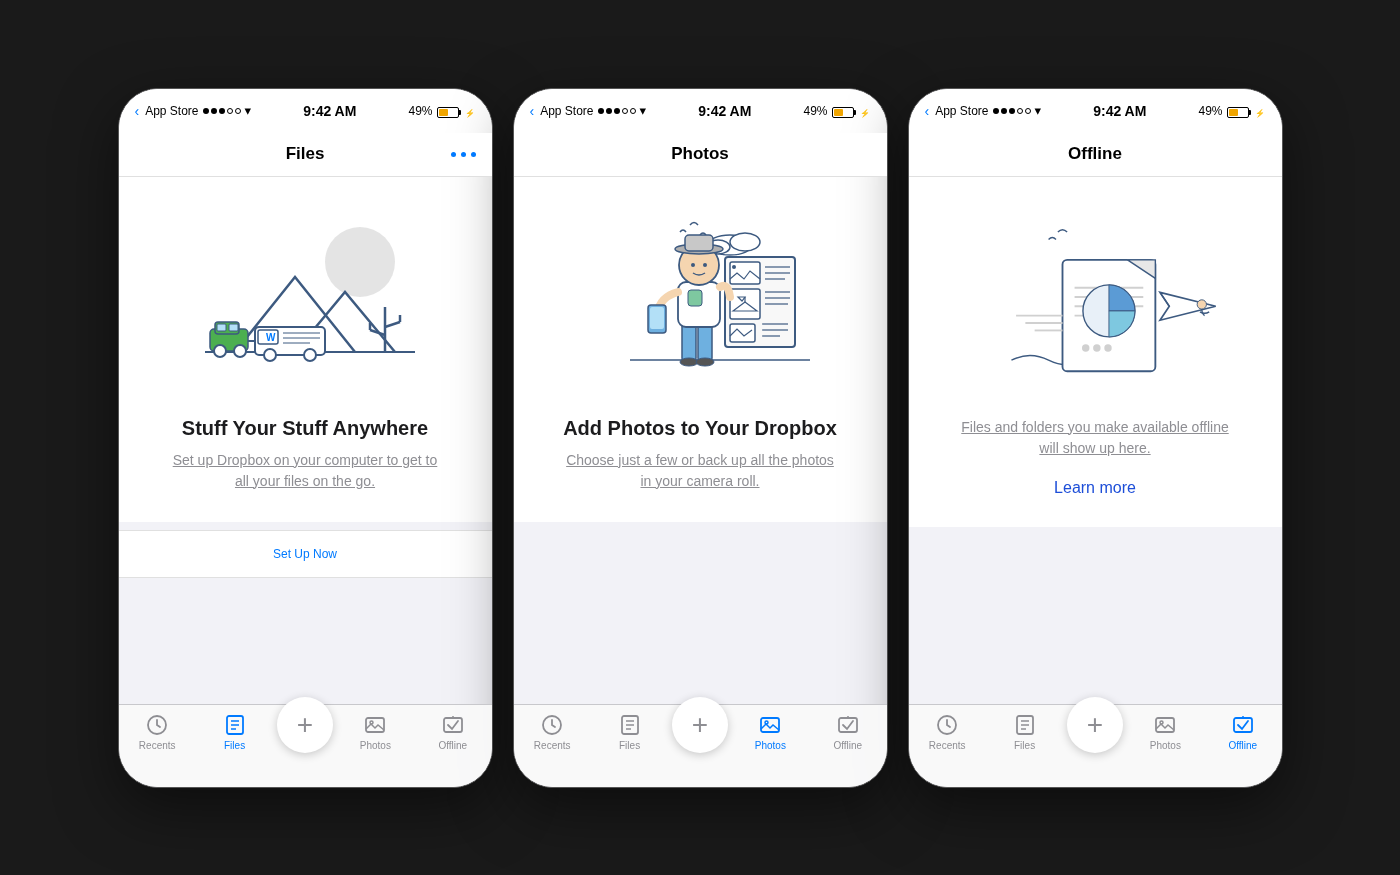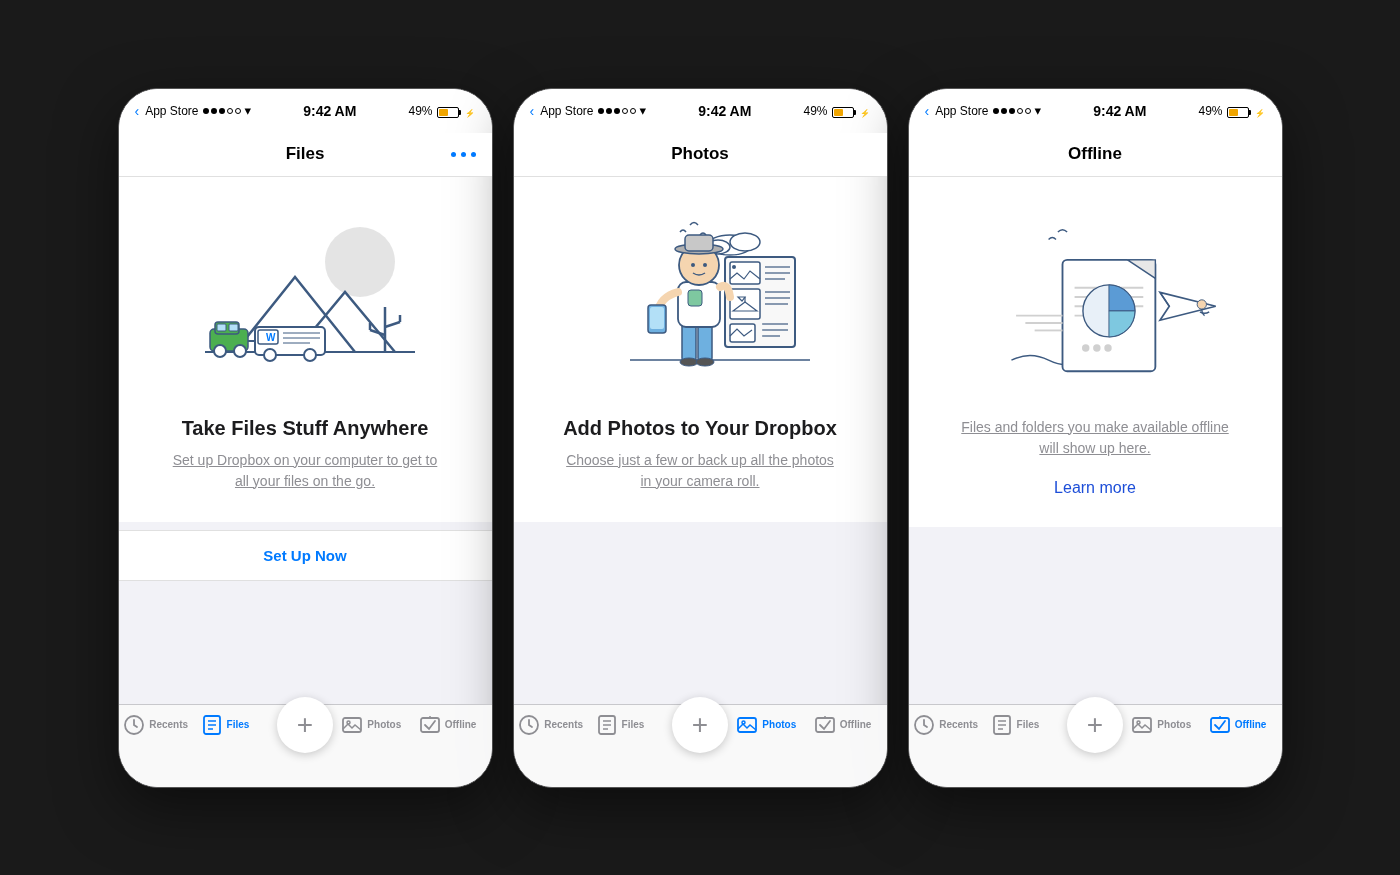--- a/index.html
+++ b/index.html
@@ -190,46 +190,45 @@
       width: 100%;
       border-top: 1px solid #e0e0e0;
       border-bottom: 1px solid #e0e0e0;
       display: flex;
       align-items: center;
       justify-content: center;
       padding: 16px;
       margin-top: 8px;
     }
     .action-btn {
-      font-size: 15px;
-      font-weight: 700;
+      font-size: 12px;
+      font-weight: 400;
       color: #007aff;
       background: none;
       border: none;
       cursor: pointer;
     }
     
     .tab-bar {
       background: rgba(249,249,249,0.94);
       border-top: 1px solid #c8c8cc;
       height: 83px;
       display: flex;
       align-items: flex-start;
       justify-content: space-around;
       flex-shrink: 0;
       padding-top: 8px;
       position: relative;
     }
     .tab-item {
       display: flex;
-      flex-direction: row;
+      flex-direction: column;
       align-items: center;
       gap: 3px;
       width: 70px;
-      font-weight: bold;
     }
     .tab-label {
       font-size: 10px;
       color: #8e8e93;
     }
     .tab-label.active {
       color: #007aff;
     }
     .fab {
       width: 56px;
@@ -330,21 +329,21 @@
           <line x1="80" y1="144" x2="68" y2="144" stroke="#3d5a80" stroke-width="2"></line>
 
           <rect x="35" y="132" width="38" height="22" rx="4" fill="#4caf50" stroke="#3d5a80" stroke-width="1.5"></rect>
           <rect x="40" y="125" width="24" height="12" rx="3" fill="#4caf50" stroke="#3d5a80" stroke-width="1.5"></rect>
           <rect x="42" y="127" width="9" height="7" rx="1" fill="#b3e0f7" stroke="#3d5a80" stroke-width="1"></rect>
           <rect x="54" y="127" width="9" height="7" rx="1" fill="#b3e0f7" stroke="#3d5a80" stroke-width="1"></rect>
 
           <circle cx="45" cy="154" r="6" stroke="#3d5a80" stroke-width="2" fill="white"></circle>
           <circle cx="65" cy="154" r="6" stroke="#3d5a80" stroke-width="2" fill="white"></circle>
         </svg>
-        <div class="card-title">Take Files Stuff Anywhere</div>
+        <div class="card-title">Stuff Your Stuff Anywhere</div>
         <div class="card-desc">Set up Dropbox on your computer to get to all your files on the go.</div>
       </div>
 
       <div class="action-section">
         <button class="action-btn">Set Up Now</button>
       </div>
     </div>
 
     <div class="tab-bar">
       <div class="tab-item">

